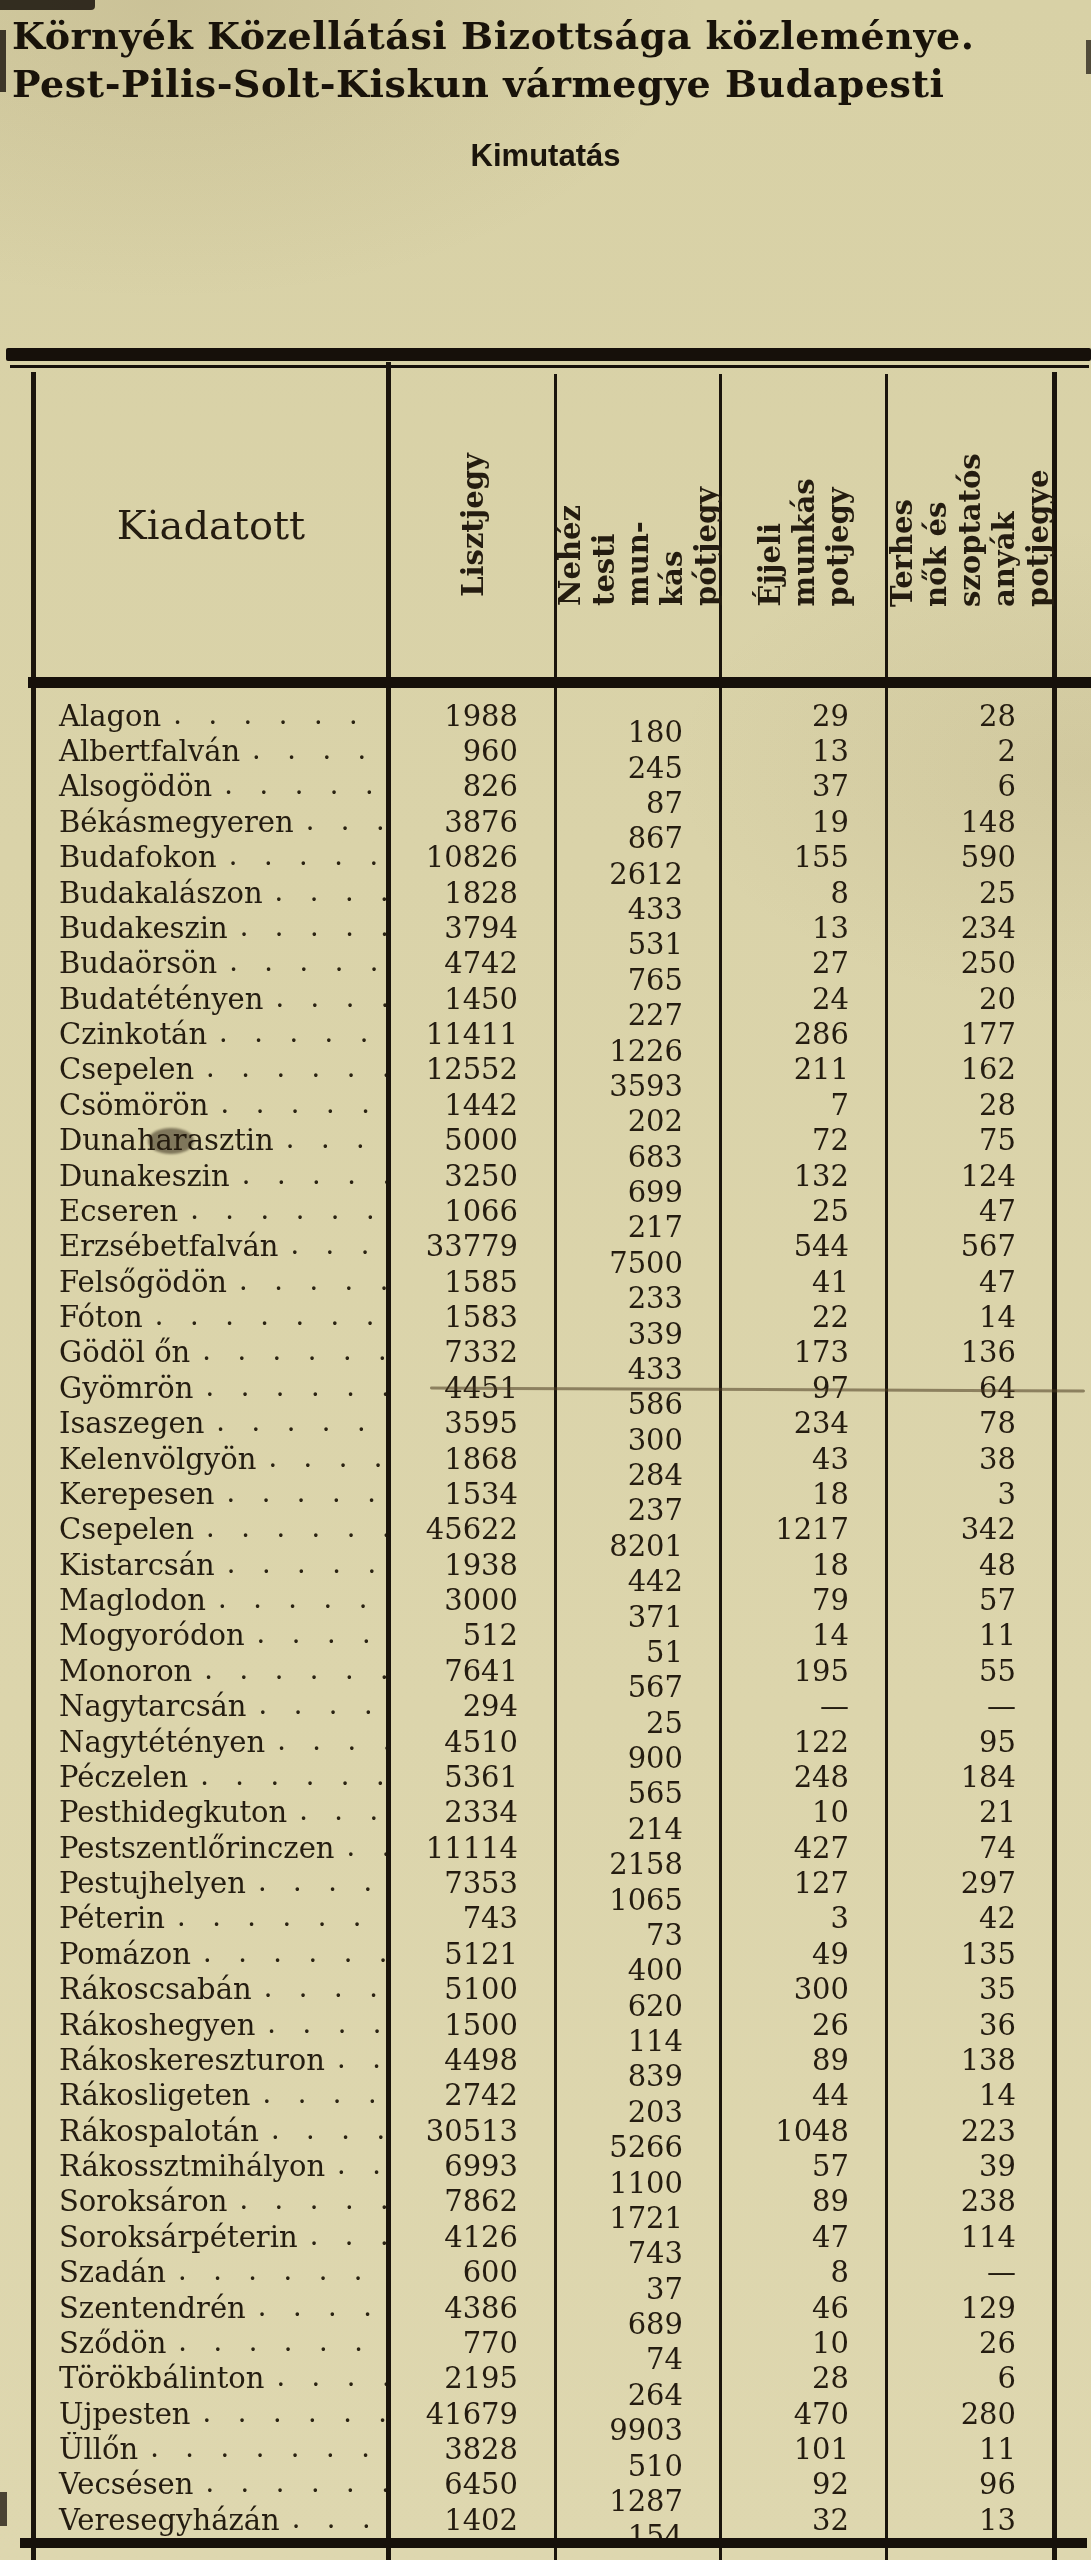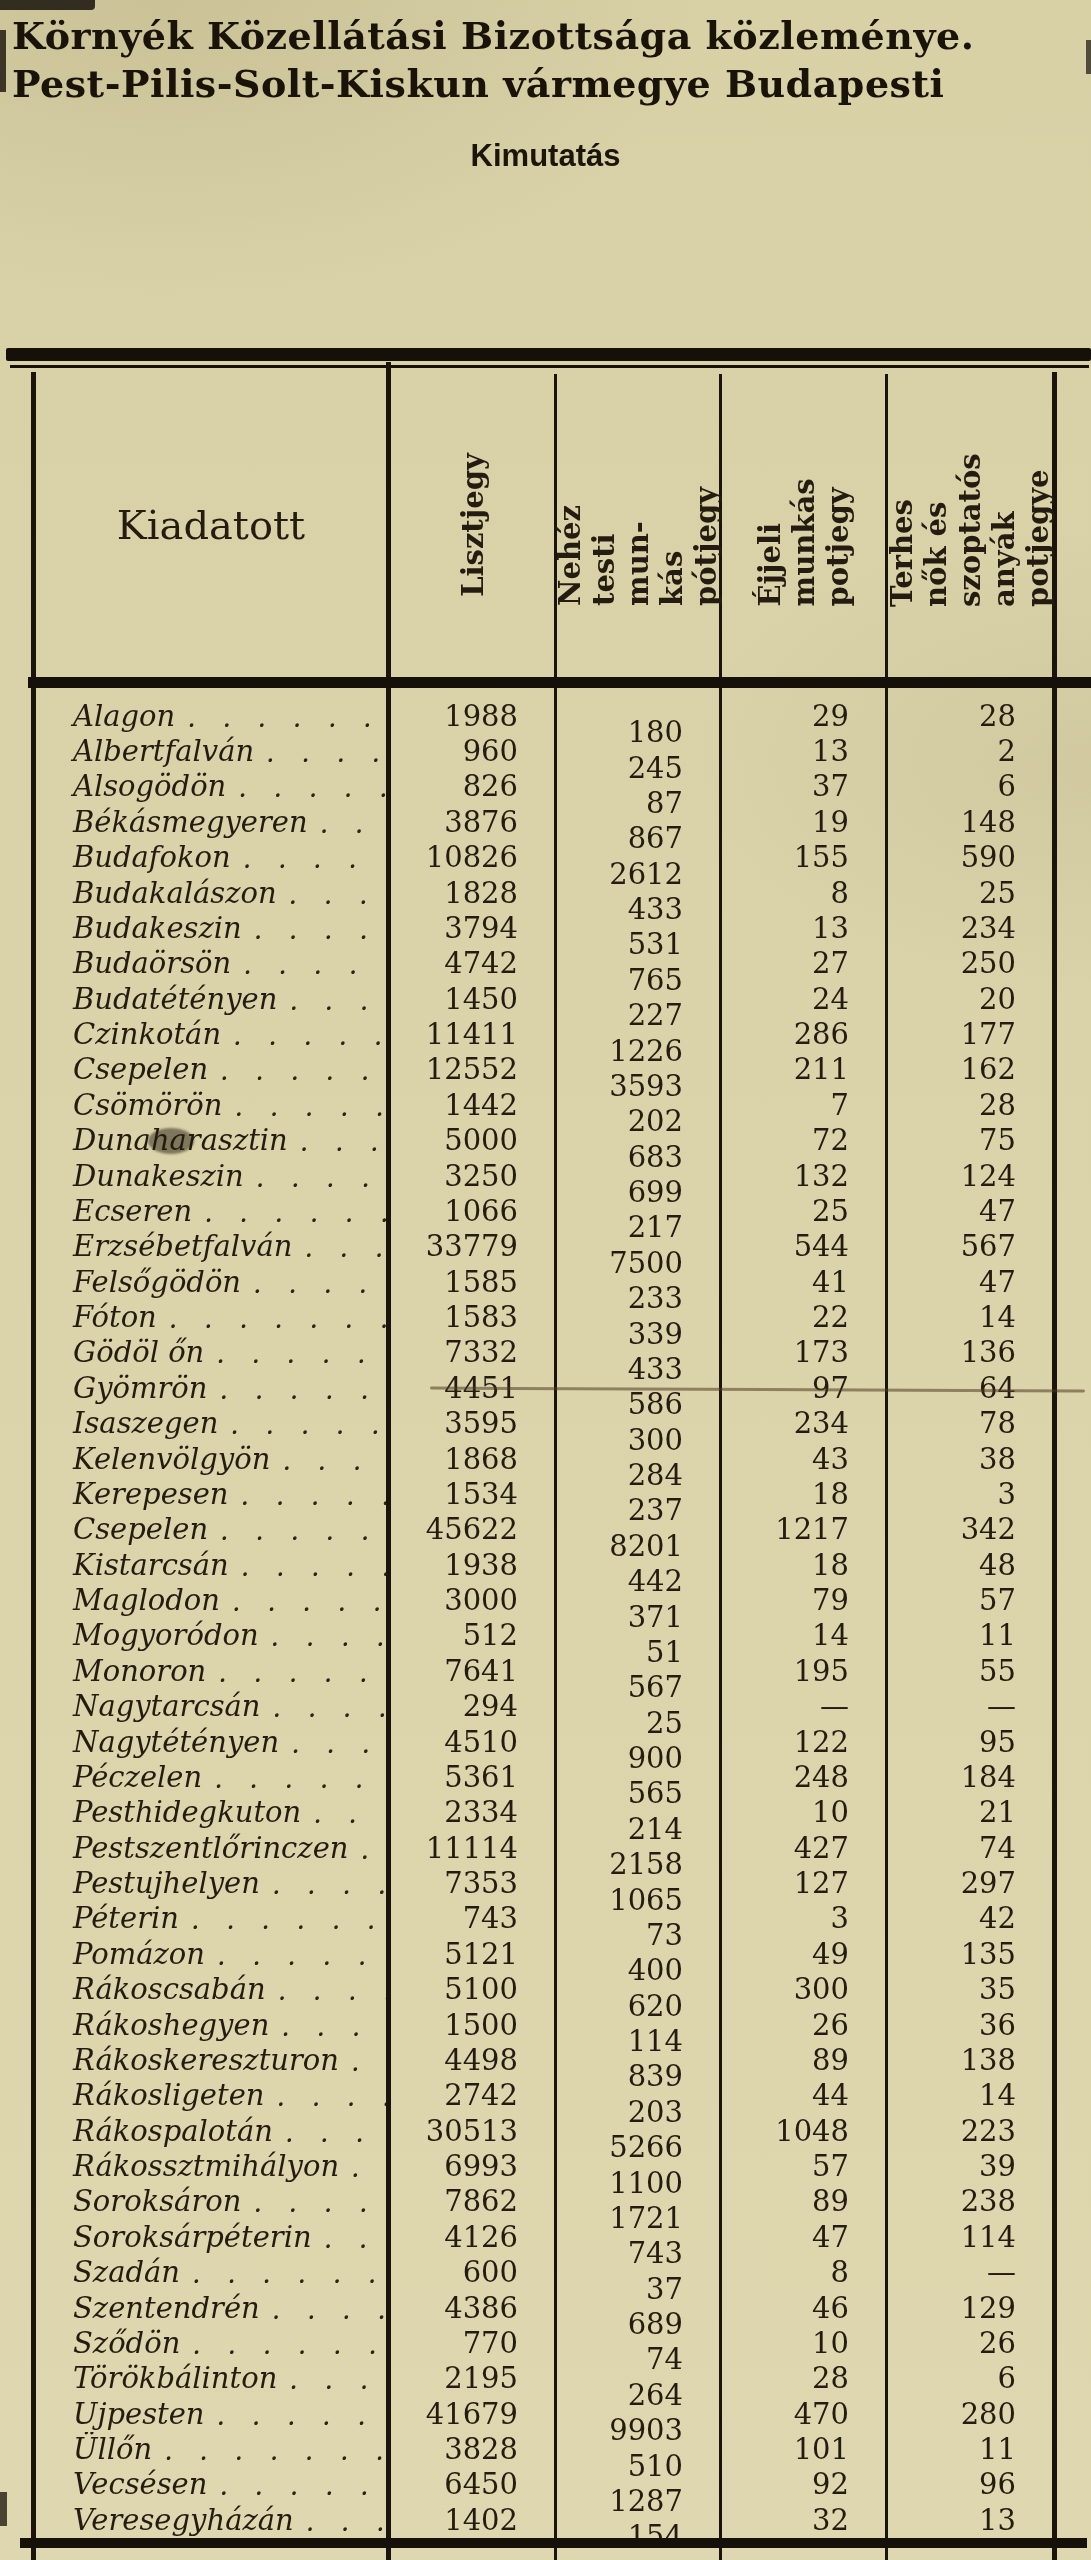--- a/index.html
+++ b/index.html
@@ -63,22 +63,22 @@
   .hc4{left:888px;width:164px;}
   .rot{
     transform:rotate(-90deg);
     font-weight:bold;font-size:29px;line-height:34px;
     white-space:pre-line;text-align:left;color:#241c10;
   }
   
   .rows{position:absolute;top:350px;left:36px;width:1016px;height:1840px;}
   .trow{display:flex;height:35.38px;align-items:center;}
   .namewrap{
-    flex:0 0 350px;display:flex;align-items:flex-end;
-    overflow:hidden;padding-left:37px;box-sizing:border-box;font-style:italic;
+    flex:0 0 350px;display:flex;align-items:flex-start;
+    overflow:hidden;padding-left:23px;box-sizing:border-box;
   }
   .pname{white-space:nowrap;font-size:29px;}
   .leader{
     flex:1 1 auto;overflow:hidden;white-space:nowrap;
     font-size:27px;word-spacing:18px;padding-left:12px;color:#2a2212;
   }
   .num{
     font-size:29px;text-align:right;box-sizing:border-box;
     padding-right:36px;white-space:nowrap;
   }

